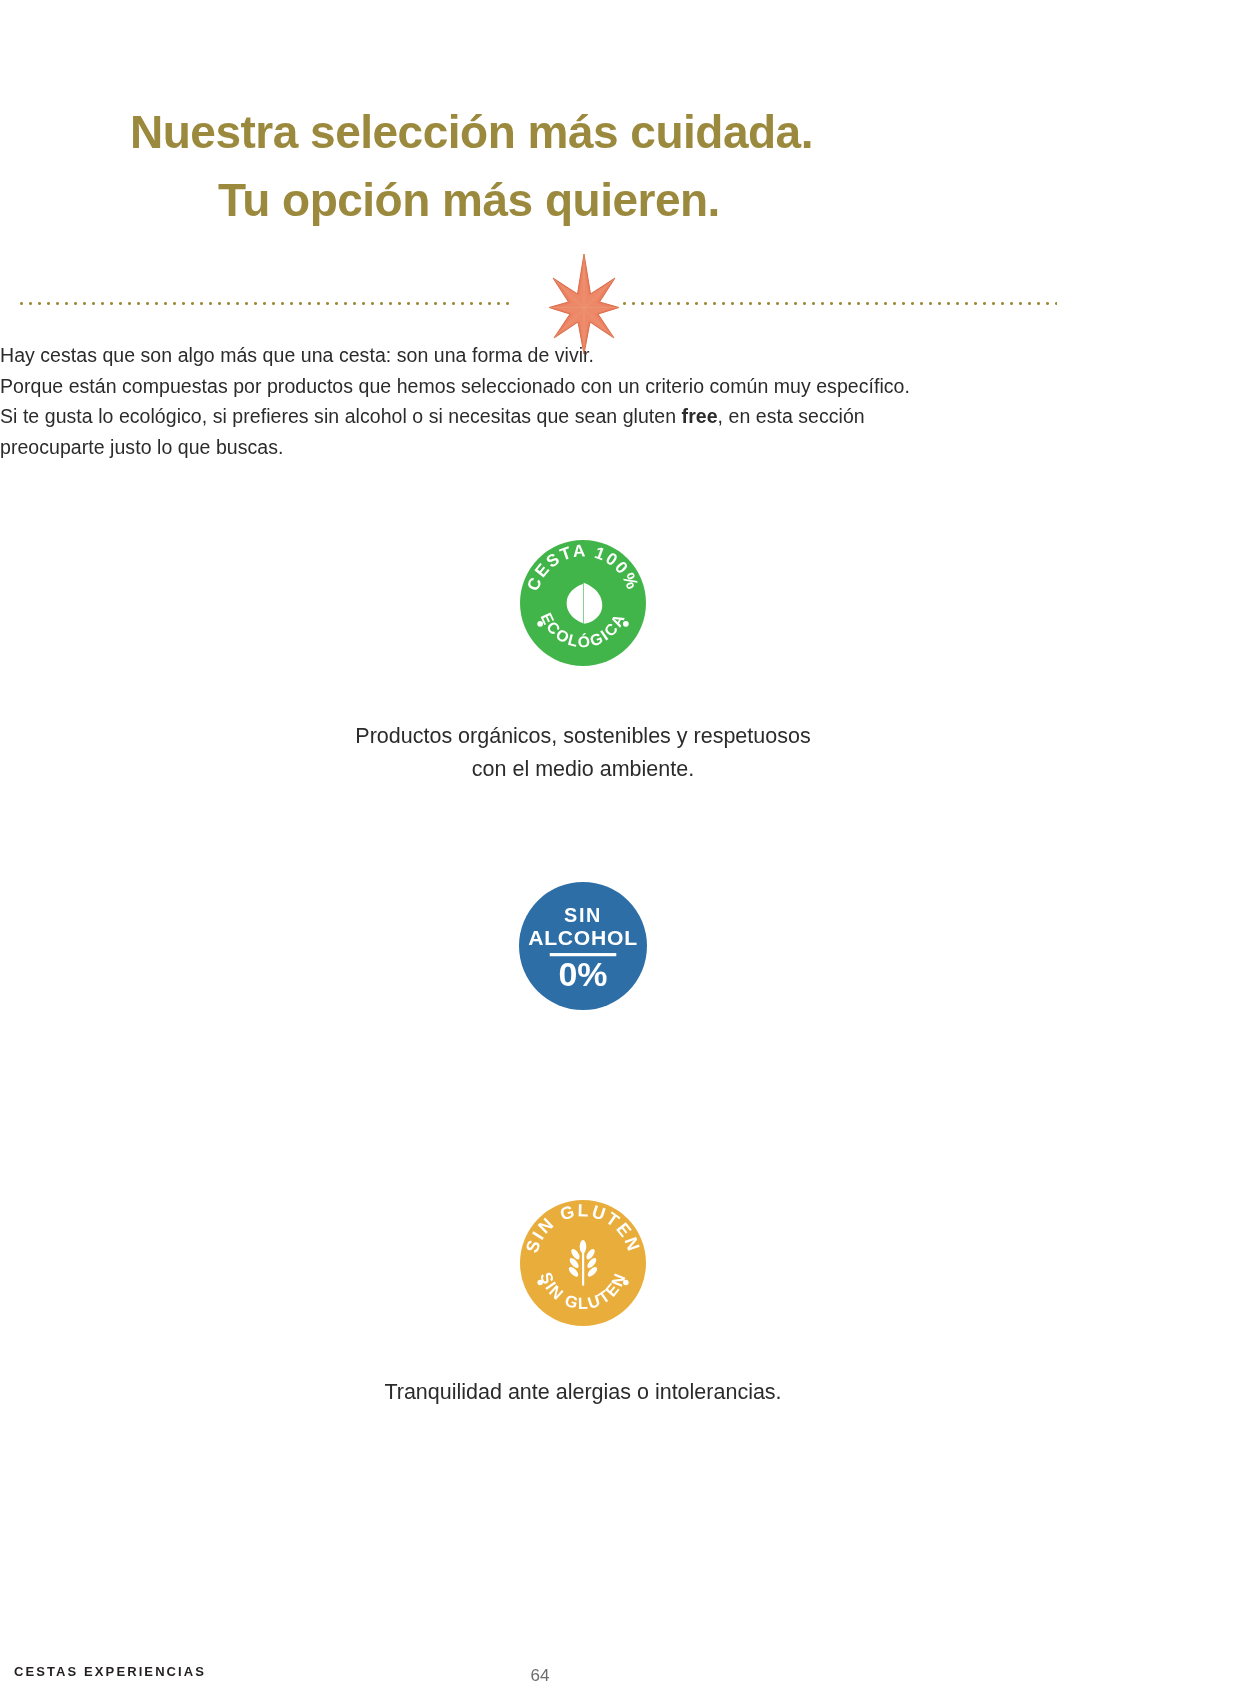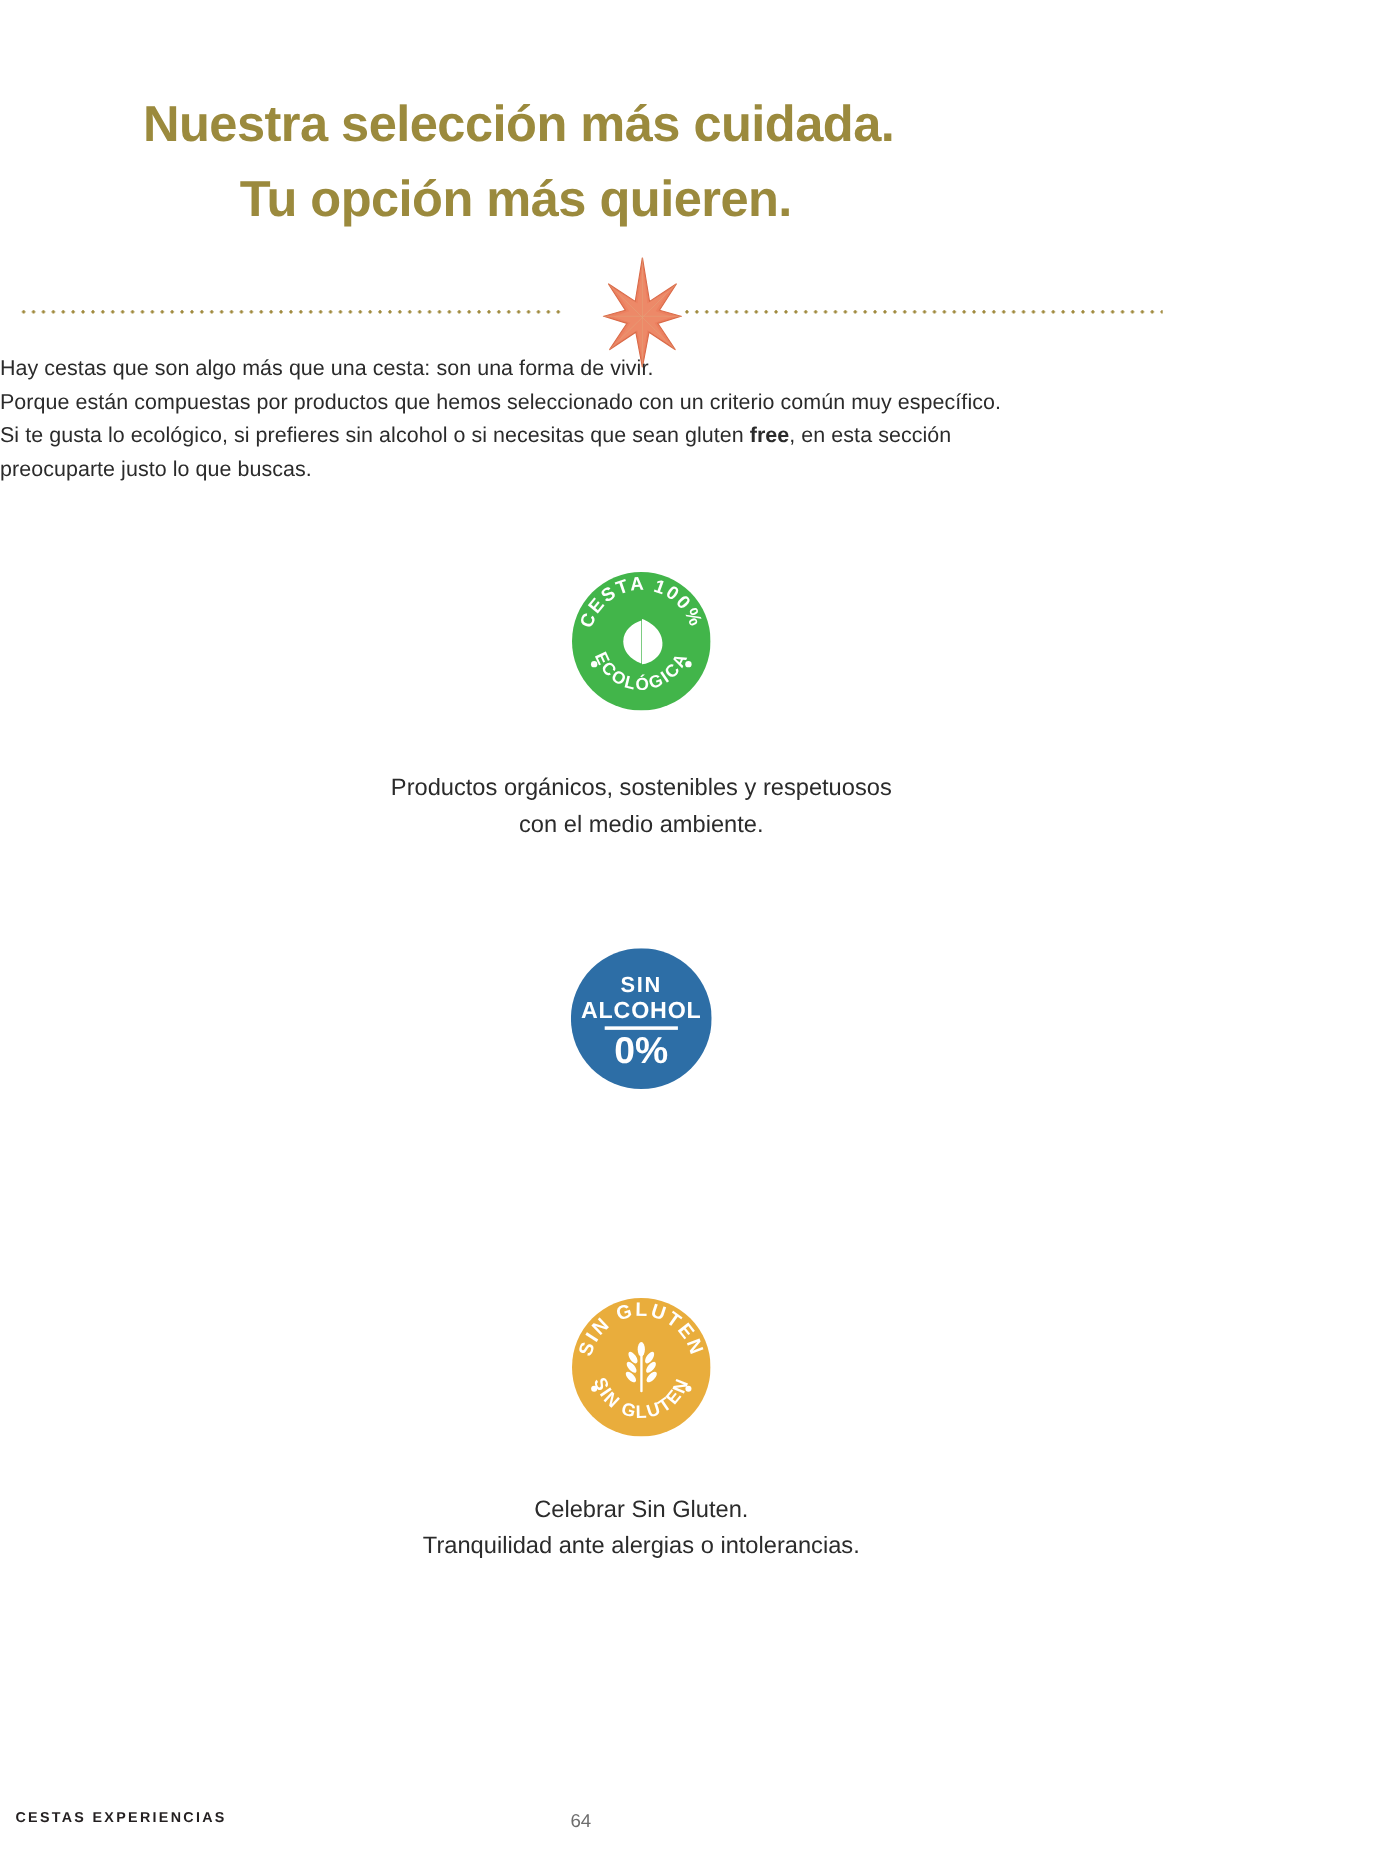--- a/index.html
+++ b/index.html
@@ -7,20 +7,21 @@
     width:1250px; height:1700px;
     background:#ffffff;
     font-family:"Liberation Sans", sans-serif;
     color:#231f20;
     overflow:hidden;
   }
   .page {
     position:relative;
     width:1250px; height:1520px;
     background:#ffffff;
+    margin-top:20px;
   }
 
   
   .heading {
     position:absolute;
     left:130px; top:78px;
     width:990px;
   }
   .heading .line {
     font-size:46px;
@@ -89,21 +90,21 @@
   .footer-title {
     position:absolute;
     left:14px; top:1644px;
     font-size:13px;
     font-weight:bold;
     letter-spacing:2.1px;
     color:#231f20;
   }
   .footer-page {
     position:absolute;
-    left:508px; top:1646px;
+    left:520px; top:1646px;
     width:40px;
     text-align:center;
     font-size:17px;
     color:#6d6d6d;
   }
 </style>
 </head>
 <body>
 
 <div class="page">
@@ -195,21 +196,20 @@
           <ellipse cx="86" cy="100" rx="4.6" ry="9.6" transform="rotate(-40 86 100)"></ellipse>
           <ellipse cx="114" cy="100" rx="4.6" ry="9.6" transform="rotate(40 114 100)"></ellipse>
           <ellipse cx="85" cy="114" rx="4.6" ry="9.6" transform="rotate(-44 85 114)"></ellipse>
           <ellipse cx="115" cy="114" rx="4.6" ry="9.6" transform="rotate(44 115 114)"></ellipse>
         </g>
         <circle cx="32" cy="131" r="4.4" fill="#ffffff"></circle>
         <circle cx="168" cy="131" r="4.4" fill="#ffffff"></circle>
       </svg>
     </div>
     <div class="cap cap-glu">
-      <div>Celebrar Sin Gluten.</div>
       <div>Tranquilidad ante alergias o intolerancias.</div>
     </div>
   </div>
 
   <div class="footer-title">CESTAS EXPERIENCIAS</div>
   <div class="footer-page">64</div>
 
 </div>
 
 </body></html>

